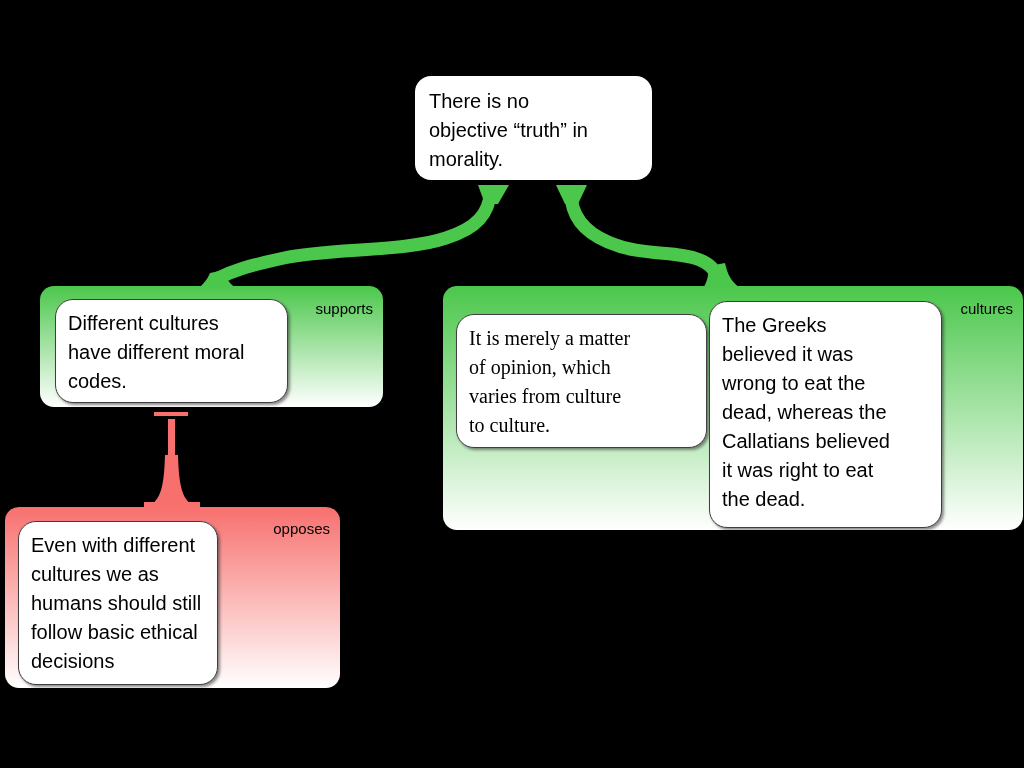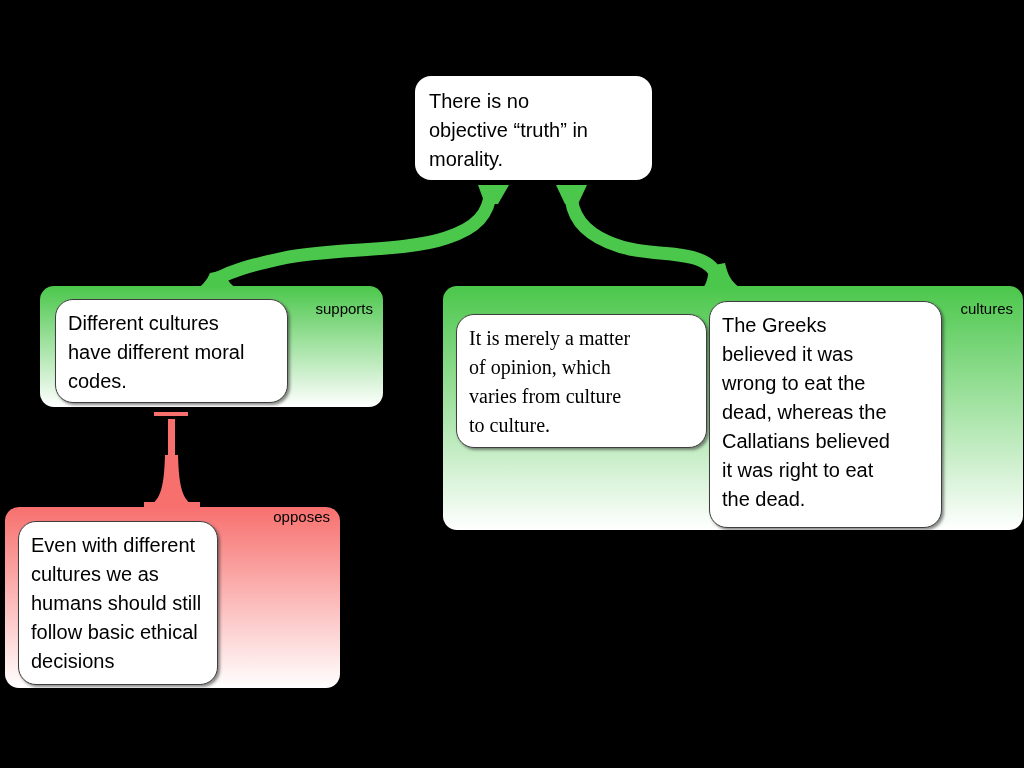--- a/index.html
+++ b/index.html
@@ -19,21 +19,21 @@
     position:absolute;left:415px;top:76px;width:237px;height:104px;
     background:#fff;border-radius:16px;color:#000;
     font-size:20px;line-height:29px;padding:11px 14px;white-space:pre-line;overflow:hidden;
   }
   .group{position:absolute;border-radius:14px;overflow:hidden;}
   .group.green{background:linear-gradient(180deg,#4bc74b 0%,#ffffff 100%);}
   .group.red{background:linear-gradient(180deg,#f7706e 0%,#ffffff 100%);}
   .group-label{
     position:absolute;top:14px;right:10px;color:#000;font-size:15px;line-height:17px;
   }
-  .group.red .group-label{top:1px;text-align:center;}
+  .group.red .group-label{top:13px;text-align:center;}
   .g-left{left:40px;top:286px;width:343px;height:121px;}
   .g-right{left:443px;top:286px;width:580px;height:244px;}
   .g-red{left:5px;top:507px;width:335px;height:181px;}
 </style>
 </head>
 <body>
 
 <div class="canvas">
 
   <svg class="edges" width="1024" height="768" viewBox="0 0 1024 768">

